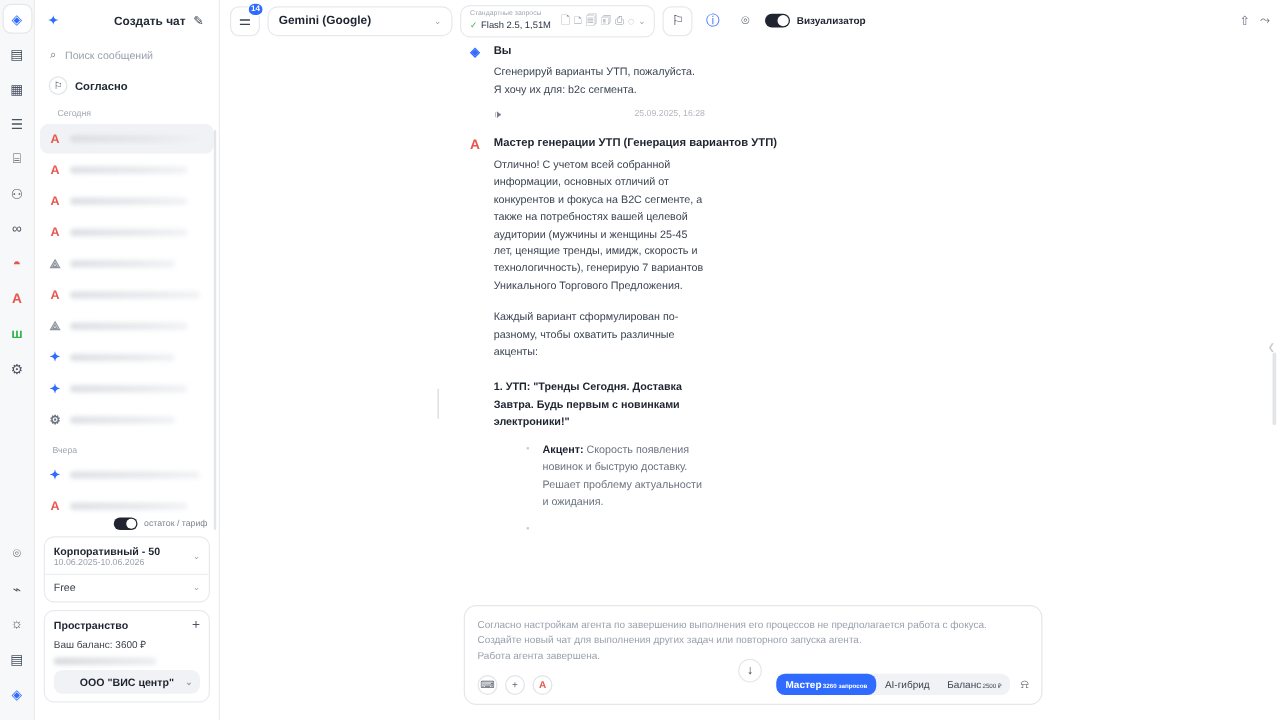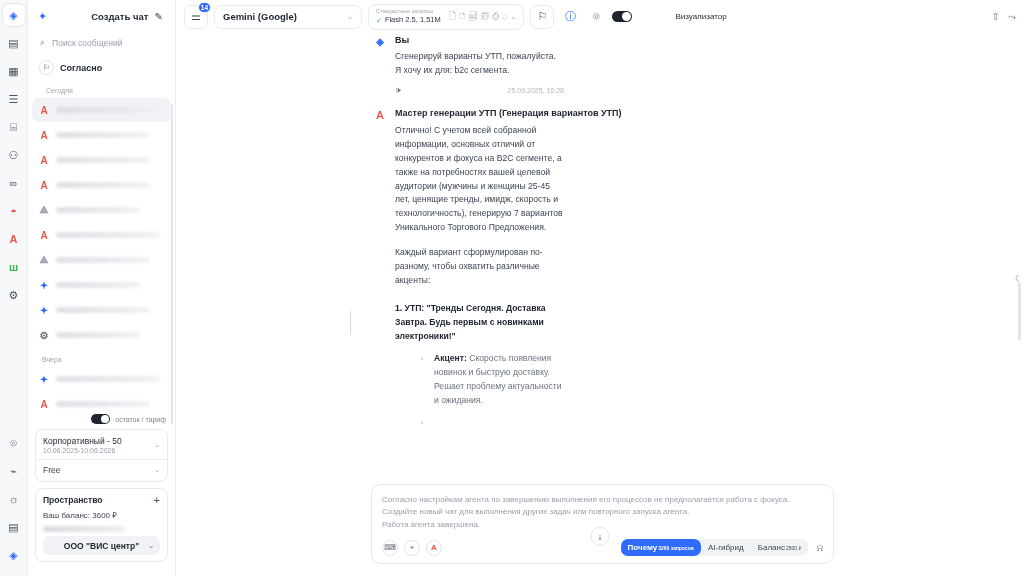--- a/index.html
+++ b/index.html
@@ -90,21 +90,21 @@
   .sw::after {
     content: ""; position: absolute; right: 1px; top: 1px;
     width: 8px; height: 8px; border-radius: 50%; background: #fff;
   }
   .toggle-label { font-size: 7px; color: #7d838d; }
   .panel {
     border: 1px solid #e9eaee; border-radius: 8px; padding: 6px 7px; margin-bottom: 6px;
     background: #fff;
   }
   .panel-row { display: flex; align-items: center; justify-content: space-between; }
-  .tariff-name { font-size: 8.5px; font-weight: normal; color: #1d2430; }
+  .tariff-name { font-size: 8.5px; font-weight: bold; color: #1d2430; }
   .tariff-dates { font-size: 7px; color: #9aa1ac; margin-top: 1px; }
   .chev { font-size: 7px; color: #9aa1ac; }
   .panel-div { height: 1px; background: #eeeff2; margin: 5px -7px; }
   .free-label { font-size: 8.5px; color: #3c4450; }
   .space-title { font-size: 8.5px; font-weight: bold; color: #1d2430; }
   .plus { font-size: 11px; color: #4a5361; line-height: 8px; }
   .balance-line { font-size: 8px; color: #3c4450; margin-top: 4px; }
   .blur-line {
     height: 6px; width: 70%; border-radius: 3px; margin: 6px 0 4px 0;
     background: linear-gradient(90deg,#d9dbe0,#eceef1); filter: blur(1.6px);
@@ -145,21 +145,21 @@
   }
   .req-l1 { font-size: 5.5px; color: #a0a6b0; line-height: 1.3; }
   .req-l2 { font-size: 7.5px; color: #2b3440; line-height: 1.3; display: flex; align-items: center; gap: 3px; }
   .check { color: #37b24d; font-size: 7px; }
   .fmt-icons { display: flex; align-items: center; gap: 3px; color: #8d939d; font-size: 9px; }
   .tb-plain { width: 20px; height: 20px; display: flex; align-items: center; justify-content: center; font-size: 11px; color: #3a4350; }
   .help-ic { color: #2f6bff; }
   .viz-row { display: flex; align-items: center; gap: 5px; }
   .viz-sw { width: 20px; height: 11px; border-radius: 6px; background: #1f2430; position: relative; }
   .viz-sw::after { content:""; position:absolute; right:1px; top:1px; width:9px; height:9px; border-radius:50%; background:#fff; }
-  .viz-label { font-size: 8px; font-weight: normal; color: #1d2430; margin-left: 38px; }
+  .viz-label { font-size: 8px; font-weight: bold; color: #1d2430; }
   .tb-right { margin-left: auto; display: flex; align-items: center; gap: 8px; color: #6d7480; font-size: 10px; }
 
   
   .convo { flex: 1 1 auto; overflow: hidden; position: relative; padding: 2px 0 0 0; }
   .msg { padding: 0 230px 0 0; }
   .msg-head { display: flex; align-items: flex-start; gap: 9px; padding-left: 198px; }
   .m-av { width: 12px; flex: 0 0 12px; font-size: 11px; font-weight: bold; text-align: center; margin-top: 1px; }
   .m-av.logo { font-size: 10px; }
   .m-name { font-size: 9px; font-weight: bold; color: #1d2430; }
   .m-body { padding-left: 219px; padding-right: 230px; }
@@ -452,21 +452,21 @@
         <div class="c-note">Согласно настройкам агента по завершению выполнения его процессов не предполагается работа с фокуса.</div>
         <div class="c-note">Создайте новый чат для выполнения других задач или повторного запуска агента.</div>
         <div class="c-note">Работа агента завершена.</div>
         <div class="c-bar">
           <span class="c-ic">⌨</span>
           <span class="c-ic">+</span>
           <span class="c-ic red">A</span>
           <div class="c-right">
             <div class="pill-group">
               <span class="pill active">
-                <span>Почему</span>
+                <span>Мастер</span>
                   <sup>3260 запросов</sup>
               </span>
               <span class="pill">
                 <span>AI-гибрид</span>
               </span>
               <span class="pill">
                 <span>Баланс</span>
                   <sup>2500 ₽</sup>
               </span>
             </div>

